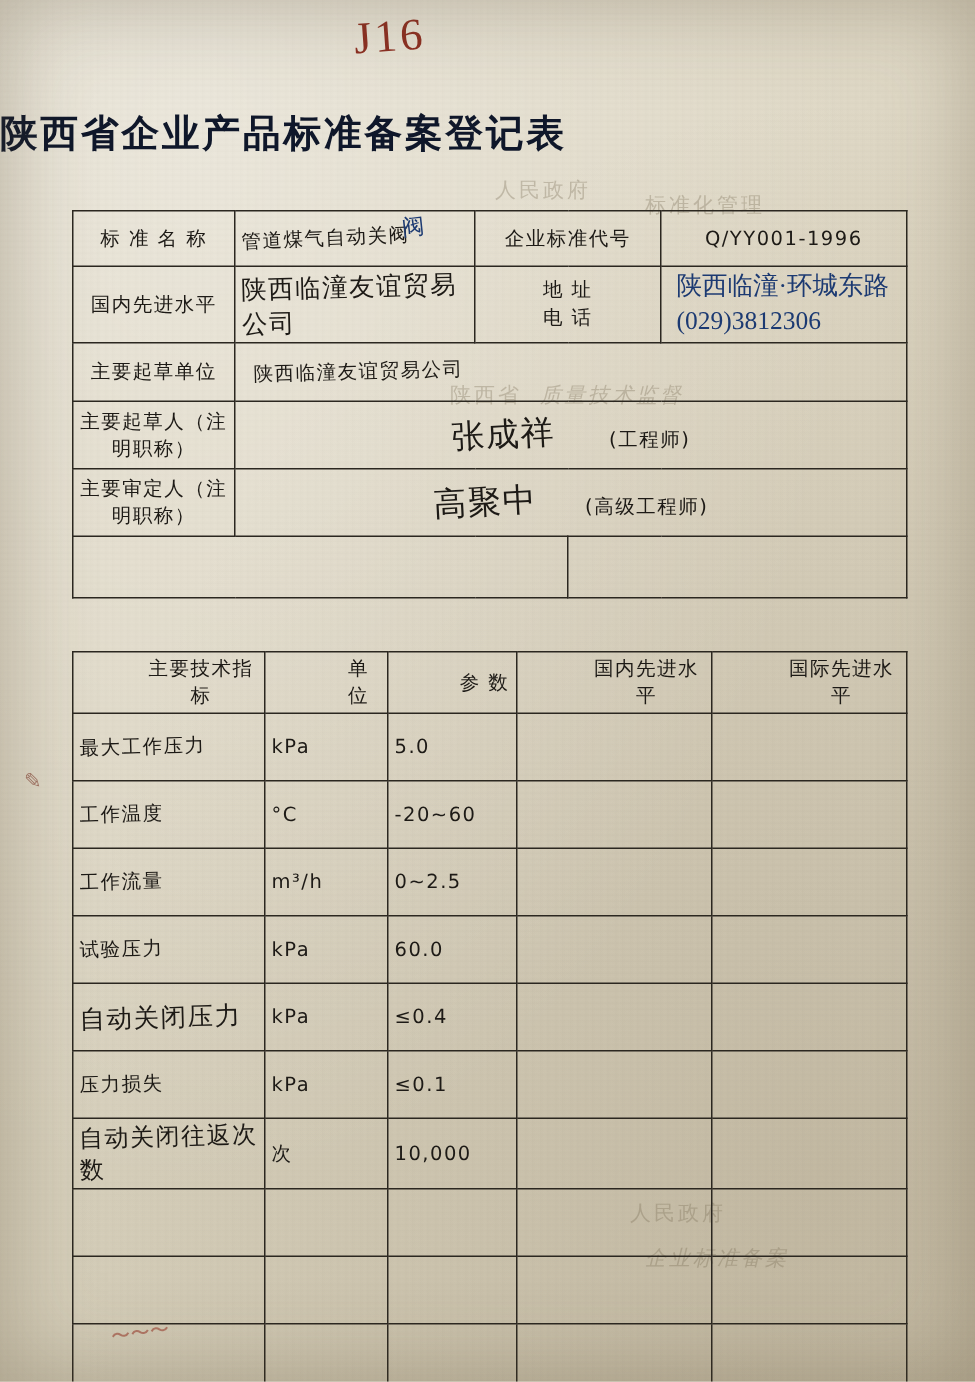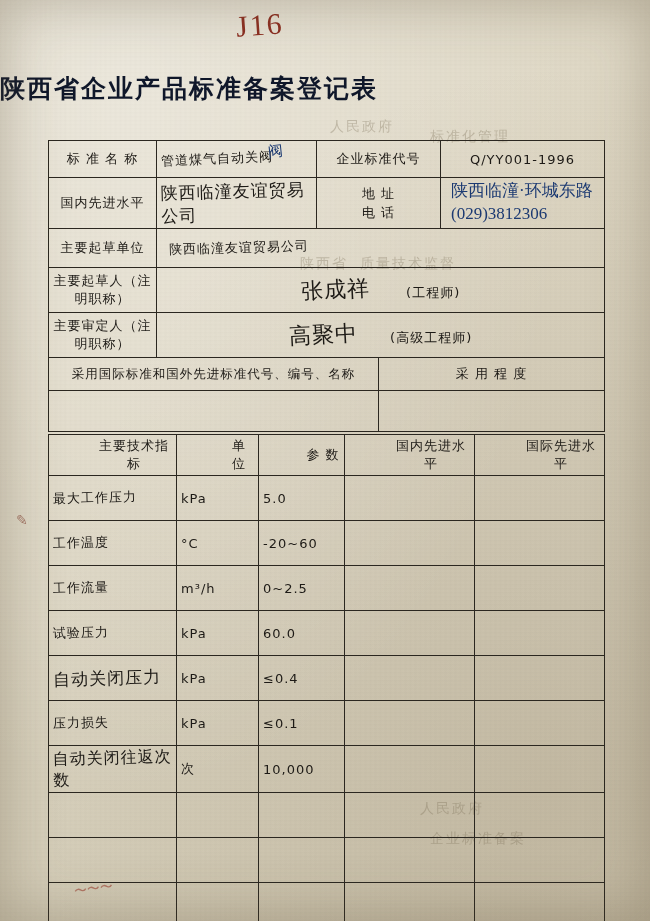--- a/index.html
+++ b/index.html
@@ -167,23 +167,23 @@
   }
 </style>
 </head>
 <body>
 
 <div class="paper"></div>
 
 <div class="ghost" style="left:330px; top:118px;">人民政府</div>
 <div class="ghost" style="left:430px; top:128px;">标准化管理</div>
 <div class="ghost" style="left:300px; top:255px;">陕西省</div>
-<div class="ghost" style="left:360px; top:255px;">质量技术监督</div>
+<div class="ghost" style="left:360px; top:255px;font-style:italic;">质量技术监督</div>
 <div class="ghost" style="left:420px; top:800px;">人民政府</div>
-<div class="ghost" style="left:430px; top:830px;">企业标准备案</div>
+<div class="ghost" style="left:430px; top:830px;font-style:italic;">企业标准备案</div>
 
 <div class="grain"></div>
 
 <div class="doc">
 
   <div class="pageno">J16</div>
 
   <div class="title">陕西省企业产品标准备案登记表</div>
 
   <table class="tbl">
@@ -242,24 +242,20 @@
 
     <tr class="h-r5">
       <td class="lbl">主要审定人（注明职称）</td>
       <td class="cellhw center" colspan="4">
         <span class="big tilt3">高聚中</span>
         <span style="display:inline-block; width:22px"></span>
         <span>(高级工程师)</span>
       </td>
     </tr>
 
-    <tr class="h-r6">
-      <td class="lbl" colspan="3" style="font-size:12.5px">采用国际标准和国外先进标准代号、编号、名称</td>
-      <td class="lbl" colspan="2">采 用 程 度</td>
-    </tr>
 
     <tr class="h-r7">
       <td colspan="3"></td>
       <td colspan="2"></td>
     </tr>
   </tbody>
     </table>
 
   <table class="tbl" style="top:434px;">
     <colgroup>

